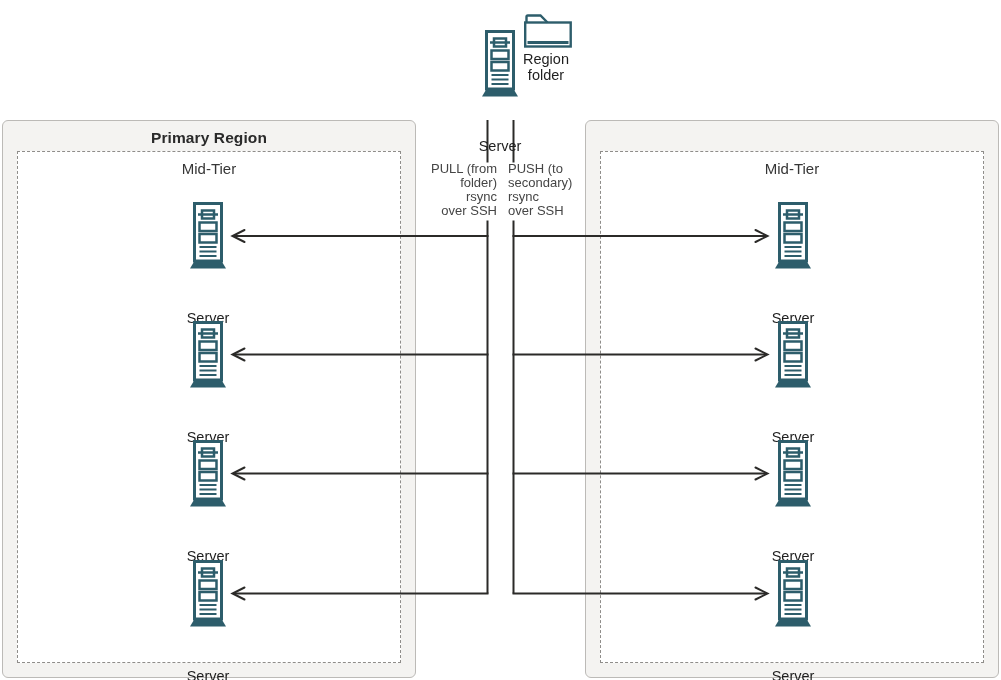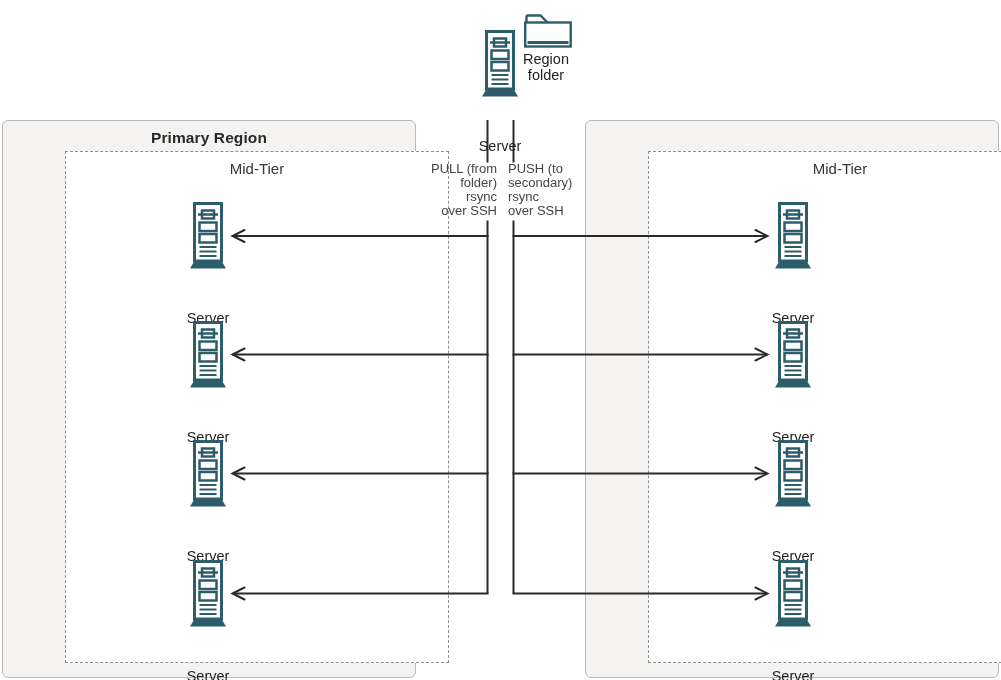--- a/index.html
+++ b/index.html
@@ -14,21 +14,21 @@
     background:#f4f3f1; border:1px solid #bcbab7; border-radius:6px;
   }
   .region--primary { left:2px; }
   .region--secondary { left:585px; }
   .region-title {
     text-align:center; margin-top:8px; font-size:15.5px; font-weight:700;
     color:#2a2a2a; letter-spacing:0.1px;
   }
   .midtier {
     position:absolute; left:14px; top:30px; width:384px; height:512px;
-    background:#ffffff; border:1px dashed #8f8d8a;margin-left:48px;
+    background:#ffffff; border:1px dashed #8f8d8a;
   }
   .midtier-label { text-align:center; margin-top:8px; font-size:15px; color:#363636; }
 
   
   .node {
     position:absolute; width:80px; display:flex; flex-direction:column;
     align-items:center; color:#2d5d6b;gap:36px;
   }
   .node .server-svg { width:40px; height:68px; display:block; }
   .node-label { margin-top:4px; font-size:14.5px; color:#1f1f1f; white-space:nowrap; }

